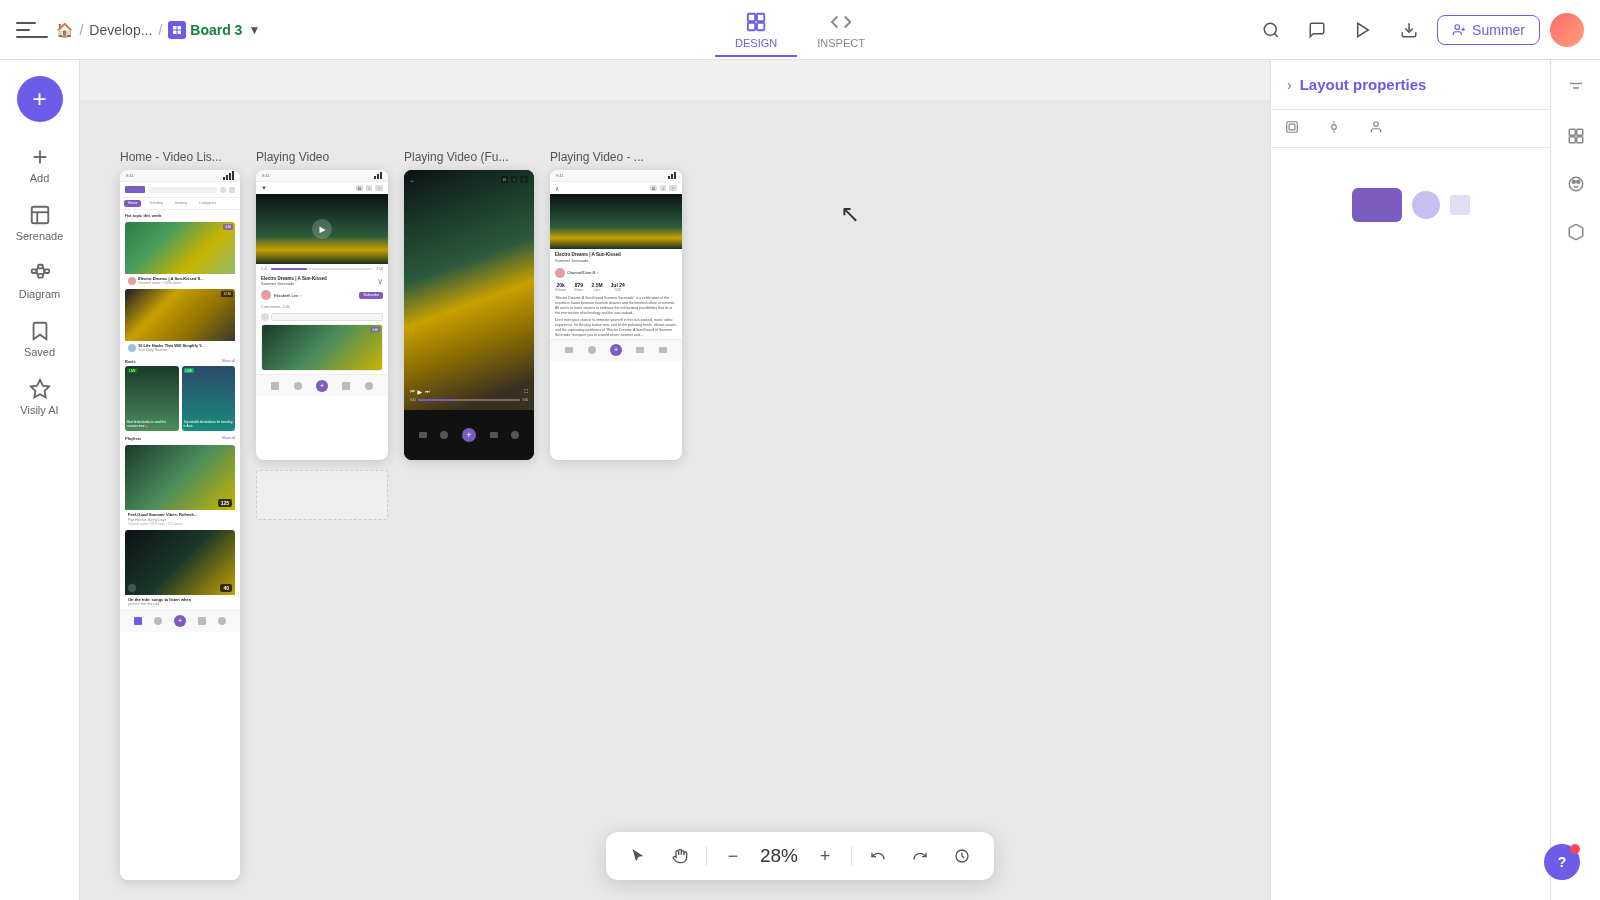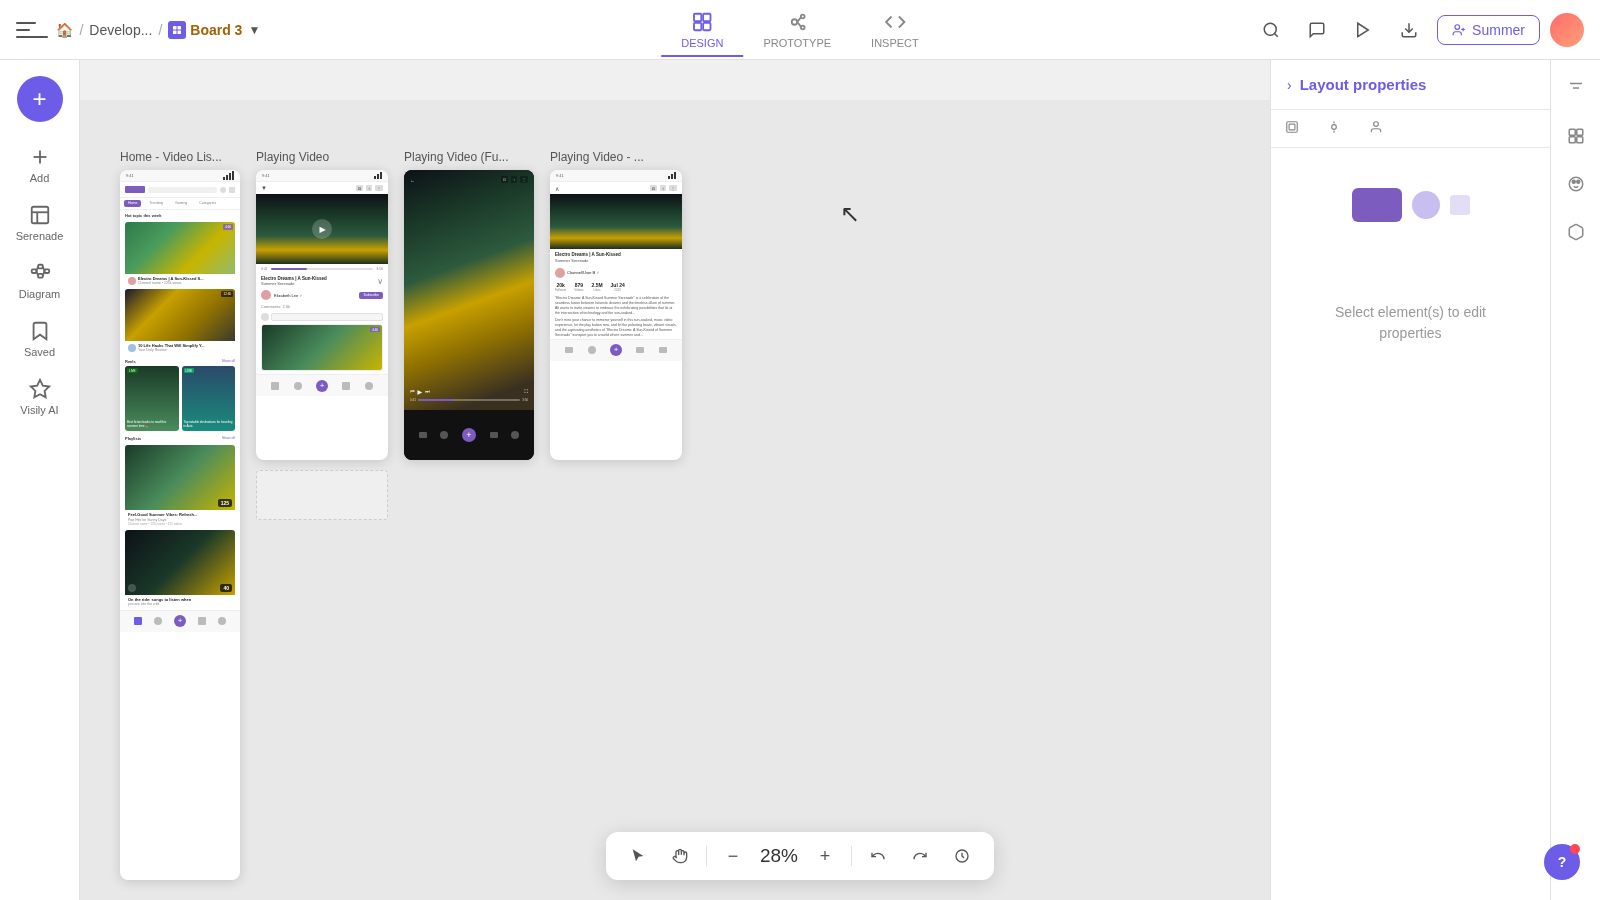--- a/index.html
+++ b/index.html
@@ -317,45 +317,35 @@
       <span style="color:#aaa">/</span>
       <span class="board-name">
         <span class="board-icon">
           <svg width="10" height="10" viewBox="0 0 10 10">
             <rect x="1" y="1" width="3.5" height="3.5" fill="white" rx="0.5"></rect>
             <rect x="5.5" y="1" width="3.5" height="3.5" fill="white" rx="0.5"></rect>
             <rect x="1" y="5.5" width="3.5" height="3.5" fill="white" rx="0.5"></rect>
             <rect x="5.5" y="5.5" width="3.5" height="3.5" fill="white" rx="0.5"></rect>
           </svg>
         </span>
-        <span style="font-weight:600;color:#a16207">Board 3</span>
+        <span style="font-weight:600;color:#15803d">Board 3</span>
         <span class="chevron-down">▼</span>
       </span>
     </div>
   </div>
 
   <div class="topbar-center">
     <div class="tool-btn active">
       <svg viewBox="0 0 24 24" fill="none" stroke="currentColor" stroke-width="2">
         <rect x="3" y="3" width="8" height="8" rx="1"></rect>
         <rect x="13" y="3" width="8" height="8" rx="1"></rect>
         <rect x="3" y="13" width="8" height="8" rx="1"></rect>
         <rect x="13" y="13" width="8" height="8" rx="1"></rect>
       </svg>
       <span>DESIGN</span>
-    </div>
-    <div class="tool-btn">
-      <svg viewBox="0 0 24 24" fill="none" stroke="currentColor" stroke-width="2">
-        <circle cx="9" cy="12" r="3"></circle>
-        <circle cx="18" cy="6" r="2"></circle>
-        <circle cx="18" cy="18" r="2"></circle>
-        <line x1="12" y1="12" x2="16" y2="7"></line>
-        <line x1="12" y1="12" x2="16" y2="17"></line>
-      </svg>
-      <span>PROTOTYPE</span>
     </div>
     <div class="tool-btn">
       <svg viewBox="0 0 24 24" fill="none" stroke="currentColor" stroke-width="2">
         <polyline points="16 18 22 12 16 6"></polyline>
         <polyline points="8 6 2 12 8 18"></polyline>
       </svg>
       <span>INSPECT</span>
     </div>
   </div>
 
@@ -812,24 +802,20 @@
     </div>
 
     <div class="panel-content">
 
       <div class="property-preview">
         <div class="prop-box"></div>
         <div class="prop-shape"></div>
         <div style="width:20px;height:20px;background:#d0c8f0;border-radius:3px;opacity:0.6;"></div>
       </div>
 
-      <div class="select-hint">
-        <span style="white-space: pre-line;">Select element(s) to edit
-properties</span>
-      </div>
     </div>
   </div>
 
   <div class="panel-icon-sidebar">
     <div class="panel-icon">
       <svg width="18" height="18" viewBox="0 0 24 24" fill="none" stroke="currentColor" stroke-width="2">
         <line x1="4" y1="6" x2="20" y2="6"></line>
         <line x1="8" y1="12" x2="16" y2="12"></line>
         <line x1="12" y1="18" x2="12" y2="18"></line>
       </svg>

